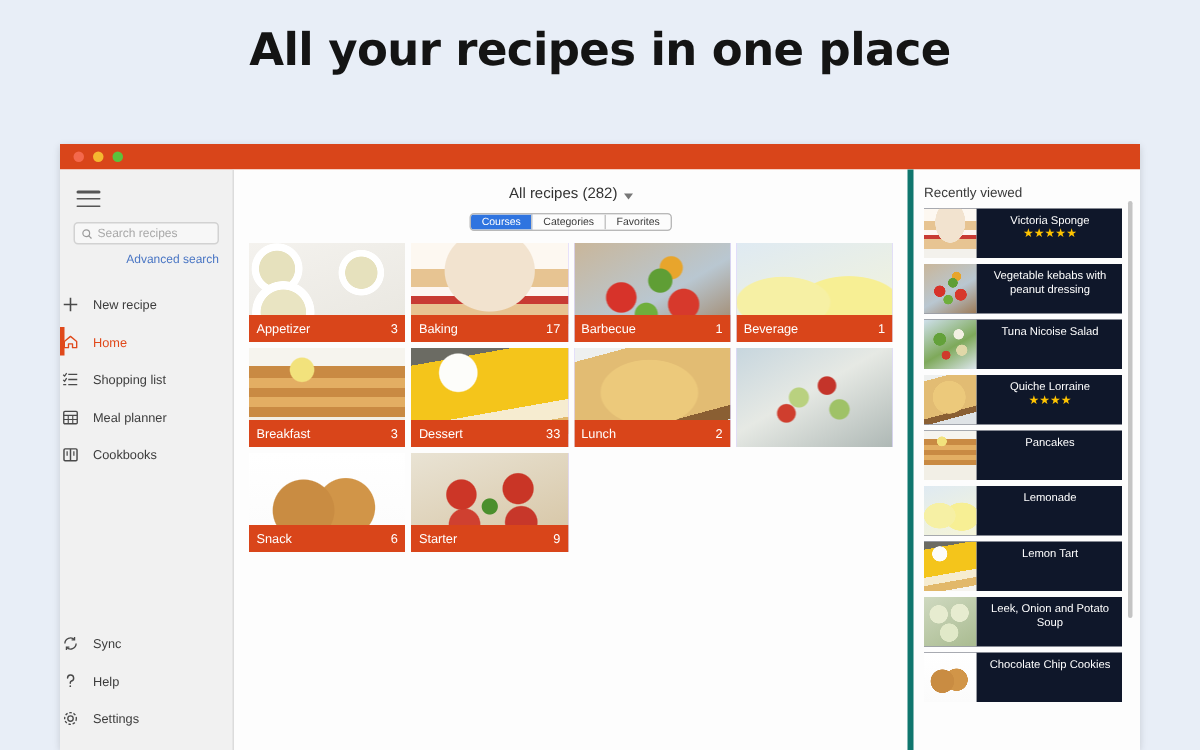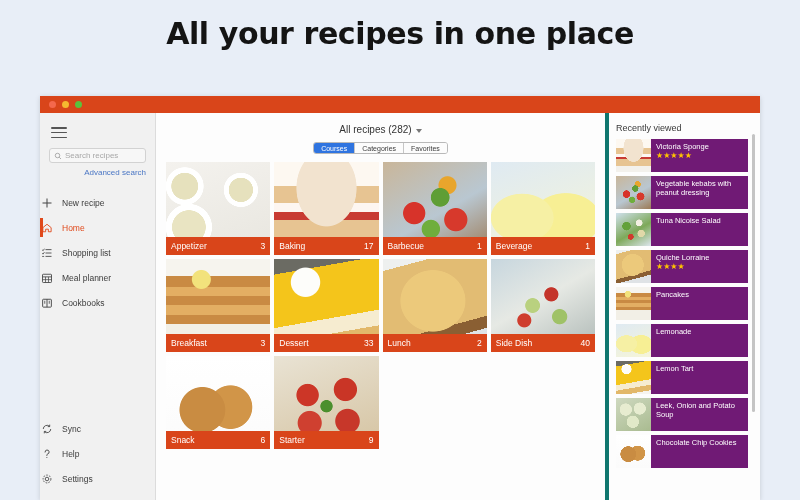--- a/index.html
+++ b/index.html
@@ -161,21 +161,21 @@
   .seg-btn.on { background: #2f74e0; color: #fff; }
 
   .grid {
     margin-top: 8px;
     display: grid;
     grid-template-columns: repeat(4, 1fr);
     gap: 4px;
   }
   .tile {
     position: relative;
-    height: 93px;
+    height: 66px;
     overflow: hidden;
     background: #c4b5fd;
     cursor: pointer;
     text-align: center;
   }
   .tile .cap {
     position: absolute; left: 0; right: 0; bottom: 0;
     height: 18px;
     background: #d9451a;
     display: flex; align-items: center; justify-content: space-between;
@@ -191,24 +191,25 @@
     border-left: 4px solid #0f766e;
     padding: 10px 0 0 7px;
     position: relative;
     overflow: hidden;
   }
   .rv-title { font-size: 9px; color: #3a3a3a; margin-bottom: 6px; }
   .rv-list { display: flex; flex-direction: column; gap: 4px; }
   .rv-item {
     display: flex;
     height: 33px;
-    background: #701a75;
+    background: #0f172a;
     overflow: hidden;
     width: 132px;
     cursor: pointer;
+    text-align: center;
   }
   .rv-thumb { width: 35px; flex: 0 0 35px; position: relative; overflow: hidden; background:#ddd; }
   .rv-body { flex: 1; padding: 3px 4px 0 5px; min-width: 0; }
   .rv-name {
     font-size: 7.5px; color: #fff; line-height: 1.25;
   }
   .rv-stars { font-size: 8px; color: #ffc400; letter-spacing: 0px; margin-top: 1px; line-height: 1; }
   .scrollbar {
     position: absolute; right: 5px; top: 21px;
     width: 3.5px; height: 278px;
@@ -464,24 +465,20 @@
             </div>
             <div class="tile">
               <div class="ph ph-quiche"></div>
               <div class="cap">
                 <span>Lunch</span>
                 <span>2</span>
               </div>
             </div>
             <div class="tile">
               <div class="ph ph-sidedish"></div>
-              <div class="cap">
-                <span>Side Dish</span>
-                <span>40</span>
-              </div>
             </div>
             <div class="tile">
               <div class="ph ph-cookie"></div>
               <div class="cap">
                 <span>Snack</span>
                 <span>6</span>
               </div>
             </div>
             <div class="tile">
               <div class="ph ph-starter"></div>

